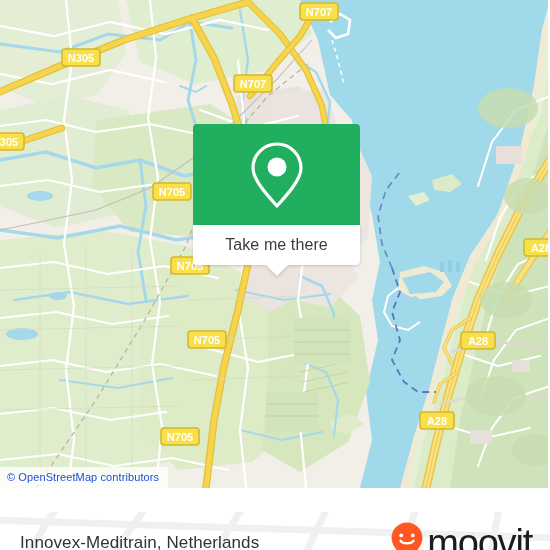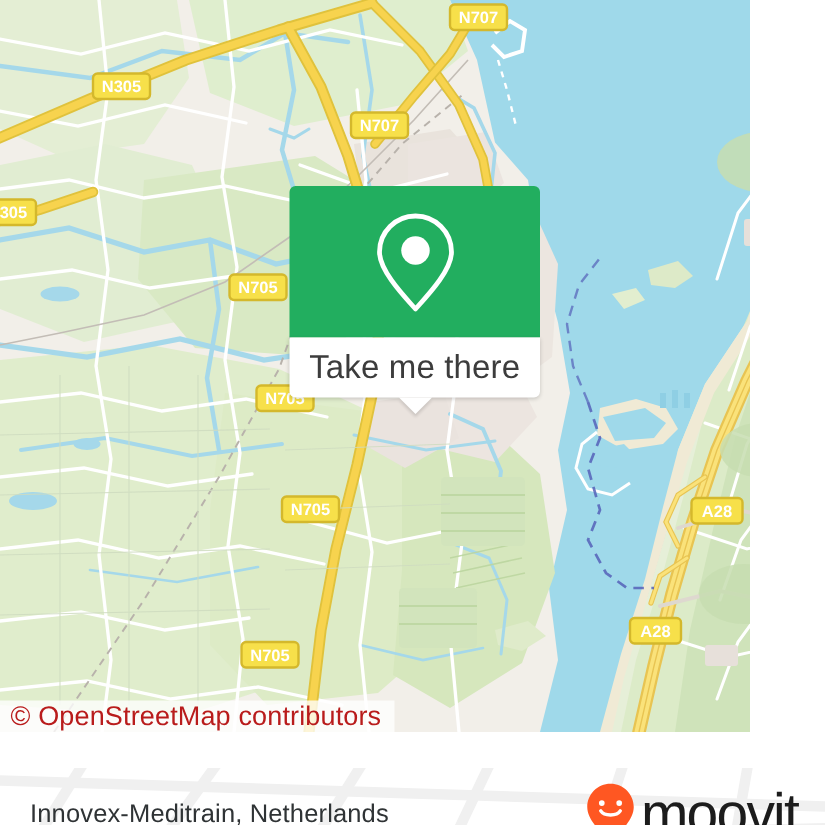--- a/index.html
+++ b/index.html
@@ -4,48 +4,48 @@
 <style>
   html,body{margin:0;padding:0;}
   body{
     width:550px;height:550px;overflow:hidden;
     font-family:"Liberation Sans", sans-serif;
     background:#ffffff;
   }
   .screen{position:relative;width:550px;height:550px;overflow:hidden;background:#fff;}
 
   
-  .map{position:absolute;left:0;top:0;width:500px;height:488px;overflow:hidden;background:#9fd9ea;}
+  .map{position:absolute;left:0;top:0;width:548px;height:488px;overflow:hidden;background:#9fd9ea;}
   .map svg{display:block;width:550px;height:488px;}
 
   
   .attrib{
     position:absolute;left:0;top:467px;
     background:rgba(255,255,255,0.78);
     padding:3px 9px 3px 7px;
-    font-size:18px;color:#b91c1c;letter-spacing:.1px;
+    font-size:11px;color:#1d4ed8;letter-spacing:.1px;
     line-height:15px;white-space:nowrap;
   }
 
   
   .callout{position:absolute;left:193px;top:124px;width:167px;z-index:40;}
   .callout-head{
     background:#22ae5f;height:101px;
     border-radius:4px 4px 0 0;
     display:flex;align-items:center;justify-content:center;
   }
   .callout-foot{
     background:#fff;height:40px;
     border-radius:0 0 4px 4px;
     display:flex;align-items:center;justify-content:center;
     box-shadow:0 1px 3px rgba(0,0,0,.18);
     position:relative;
   }
   .callout-foot .label{
-    font-size:22px;color:#3c3c3c;letter-spacing:.1px;
+    font-size:16px;color:#3c3c3c;letter-spacing:.1px;
   }
   .callout-tail{
     position:absolute;left:50%;top:100%;
     width:0;height:0;margin-left:-11px;
     border-left:11px solid transparent;
     border-right:11px solid transparent;
     border-top:11px solid #ffffff;
     filter:drop-shadow(0 2px 1px rgba(0,0,0,.13));
   }
 

